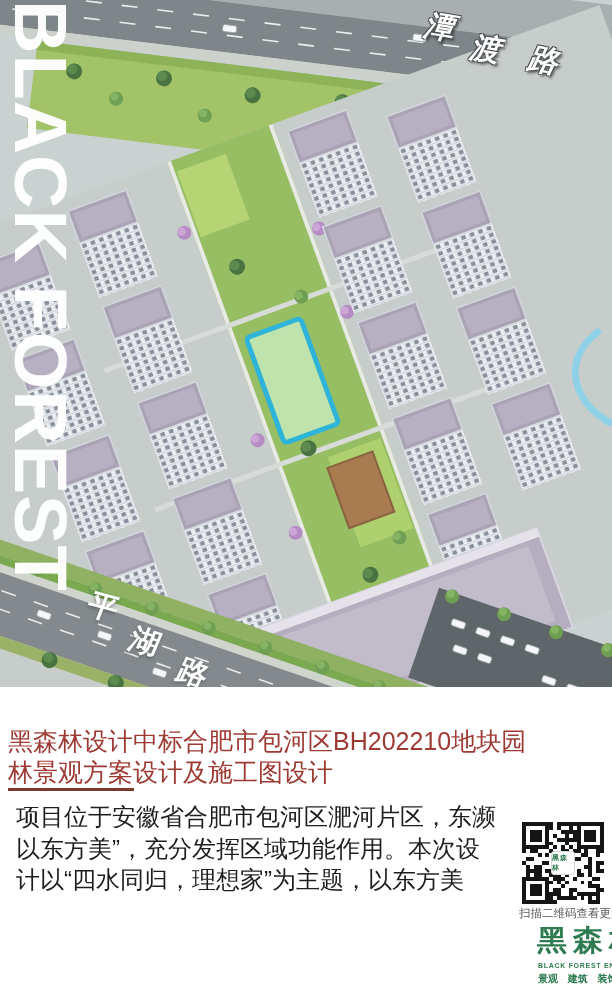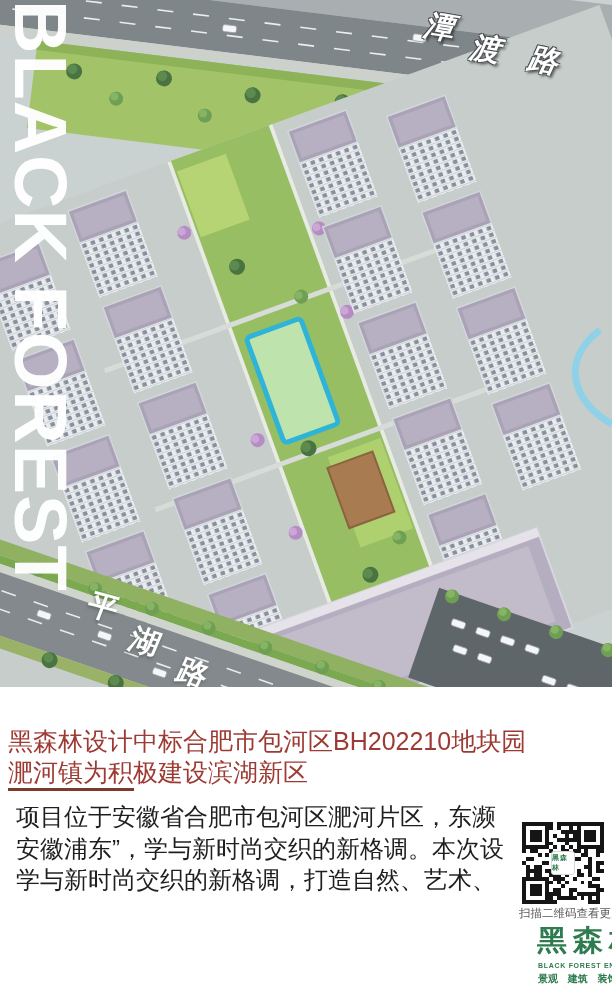--- a/index.html
+++ b/index.html
@@ -211,29 +211,29 @@
     <span class="rl rl-top" style="left:470px;top:34px;transform:rotate(9deg);">渡</span>
     <span class="rl rl-top" style="left:528px;top:45px;transform:rotate(11deg);">路</span>
 
     <span class="rl rl-bot" style="left:88px;top:592px;transform:rotate(15deg) skewX(-6deg);">平</span>
     <span class="rl rl-bot" style="left:130px;top:627px;transform:rotate(17deg) skewX(-6deg);">湖</span>
     <span class="rl rl-bot" style="left:178px;top:658px;transform:rotate(19deg) skewX(-6deg);">路</span>
   </div>
 
   <div class="headline">
     <div>黑森林设计中标合肥市包河区BH202210地块园</div>
-    <div>淝河镇为积极建设滨湖新区</div>
+    <div>林景观方案设计及施工图设计</div>
   </div>
 
   <div class="divider" style="background: rgb(123, 58, 43);"></div>
 
   <div class="bodytext">
     <div>项目位于安徽省合肥市包河区淝河片区，东濒</div>
-    <div>安徽浦东”，学与新时尚交织的新格调。本次设</div>
-    <div>学与新时尚交织的新格调，打造自然、艺术、</div>
+    <div>以东方美”，充分发挥区域功能作用。本次设</div>
+    <div>计以“四水同归，理想家”为主题，以东方美</div>
   </div>
 
   <div class="qr-box">
     <svg id="qr" viewBox="0 0 21 21" shape-rendering="crispEdges">
         <rect x="0" y="0" width="1" height="1" fill="#151515"></rect>
         <rect x="1" y="0" width="1" height="1" fill="#151515"></rect>
         <rect x="2" y="0" width="1" height="1" fill="#151515"></rect>
         <rect x="3" y="0" width="1" height="1" fill="#151515"></rect>
         <rect x="4" y="0" width="1" height="1" fill="#151515"></rect>
         <rect x="5" y="0" width="1" height="1" fill="#151515"></rect>

